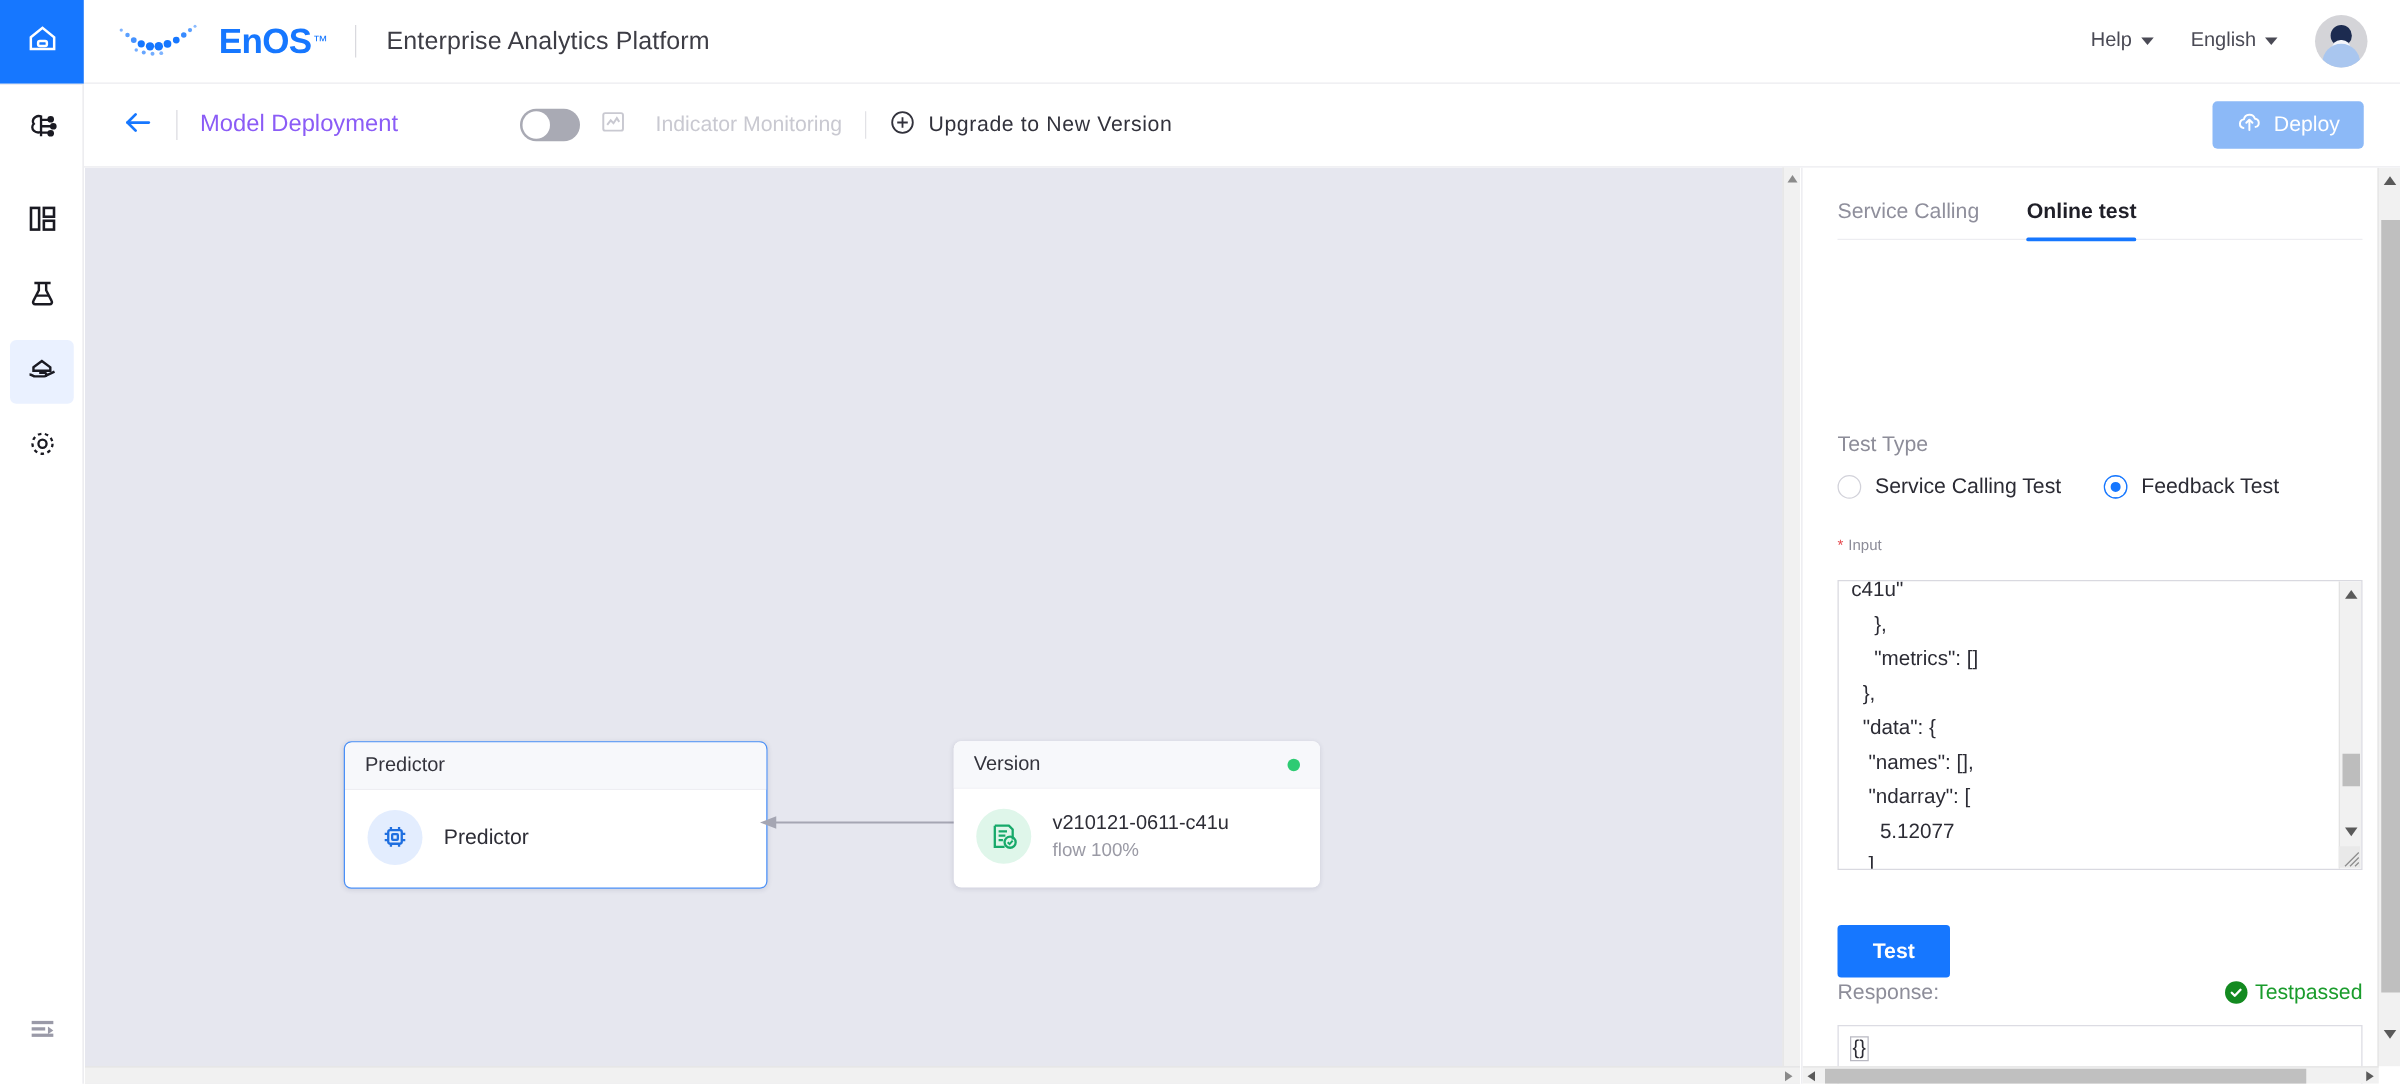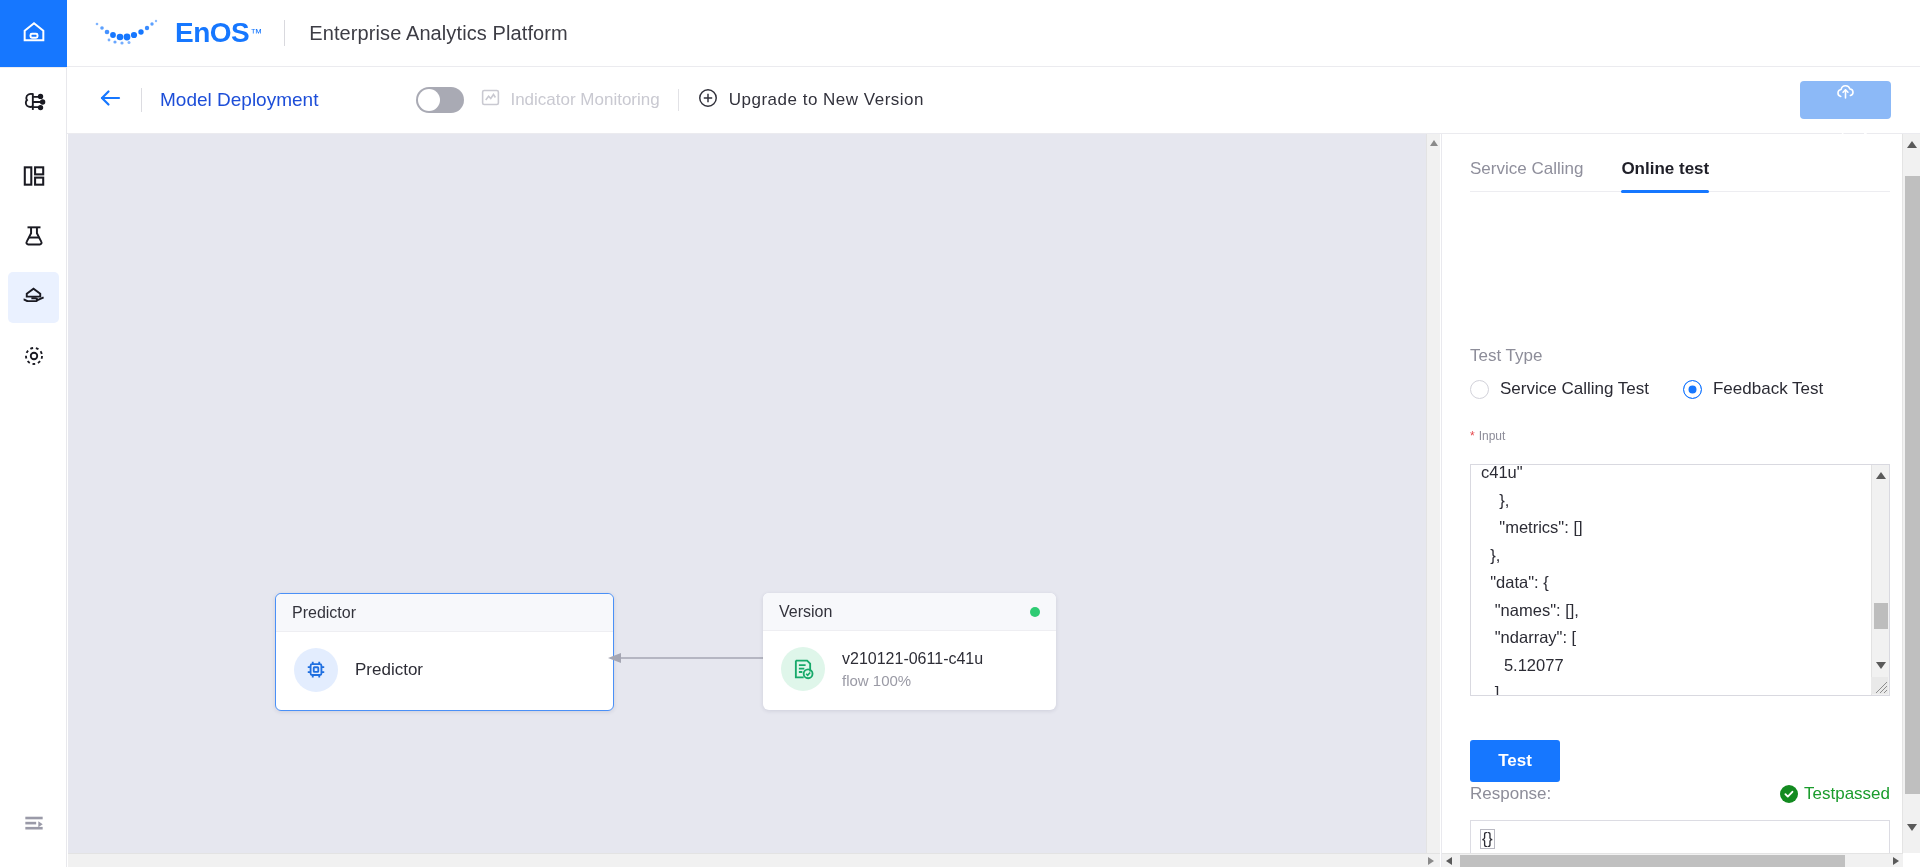--- a/index.html
+++ b/index.html
@@ -112,51 +112,50 @@
     border-bottom: 1px solid #ebebef;
     display: flex; align-items: center;
     z-index: 25;
   }
   #back-arrow {
     margin-left: 31px; cursor: pointer; display: flex; align-items: center;
   }
   #tb-divider1 {
     width: 1px; height: 24px; background: #dcdce1; margin: 0 18px 0 17px;
   }
-  #tb-title { font-size: 19px; color: #1d4ed8; }
+  #tb-title { font-size: 19px; color: #8b5cf6; }
   #tb-toggle {
     margin-left: 98px;
     width: 48px; height: 26px; border-radius: 13px;
     background: #a9aab4; position: relative; cursor: pointer; flex: none;
   }
   #tb-toggle .knob {
     position: absolute; left: 2px; top: 2px;
     width: 22px; height: 22px; border-radius: 50%;
     background: #ffffff;
   }
   #tb-indicator {
-    margin-left: 16px; display: flex; align-items: center; gap: 9px;
+    margin-left: 16px; display: flex; align-items: center; gap: 23px;
     color: #c9c9d1; font-size: 17px; cursor: default;
   }
   #tb-divider2 {
     width: 1px; height: 22px; background: #e2e2e6; margin: 0 18px;
   }
   #tb-upgrade {
     display: flex; align-items: center; gap: 10px;
     font-size: 17px; color: #32323c; cursor: pointer; letter-spacing: .5px;
   }
   #deploy-btn {
     margin-left: auto; margin-right: 29px;
     background: #8cb9f7; color: #ffffff;
     border: none; border-radius: 4px;
     height: 38px; padding: 0 19px;
     font-size: 17px; font-family: inherit;
     display: flex; align-items: center; gap: 9px;
     cursor: pointer;
-    flex-direction: column;
   }
 
   
   #canvas-wrap {
     position: absolute; left: 68px; top: 134px;
     width: 1372px; height: 733px;
     background: #e6e7ef;
     overflow: hidden;
   }
   .node {
@@ -448,20 +447,35 @@
           <circle cx="40" cy="29.5" r="1.5" opacity=".55"></circle>
         </g>
       </svg>
     </span>
     <span style="font-size:28px;font-weight:700;color:#1677ff;margin-left:2px;letter-spacing:-.5px;">EnOS</span>
     <span style="font-size:12px;color:#1677ff;vertical-align:super;margin-left:1px;">™</span>
   </div>
   <div id="brand-divider"></div>
   <div id="platform-title">Enterprise Analytics Platform</div>
 
+  <div id="header-right">
+    <div class="hdr-menu">
+      <span>Help</span>
+      <span class="caret-dn"></span>
+    </div>
+    <div class="hdr-menu">
+      <span>English</span>
+      <span class="caret-dn"></span>
+    </div>
+    <div id="avatar">
+      <div class="av-head"></div>
+      <div class="av-neck"></div>
+      <div class="av-body"></div>
+    </div>
+  </div>
 </div>
 
 <div id="toolbar">
   <div id="back-arrow">
     <span>
       <svg width="26" height="22" viewBox="0 0 26 22" fill="none" stroke="#1677ff" stroke-width="2.2" stroke-linecap="round" stroke-linejoin="round">
         <path d="M21 11H4"></path>
           <path d="M10.5 4.5 4 11l6.5 6.5"></path>
       </svg>
     </span>

